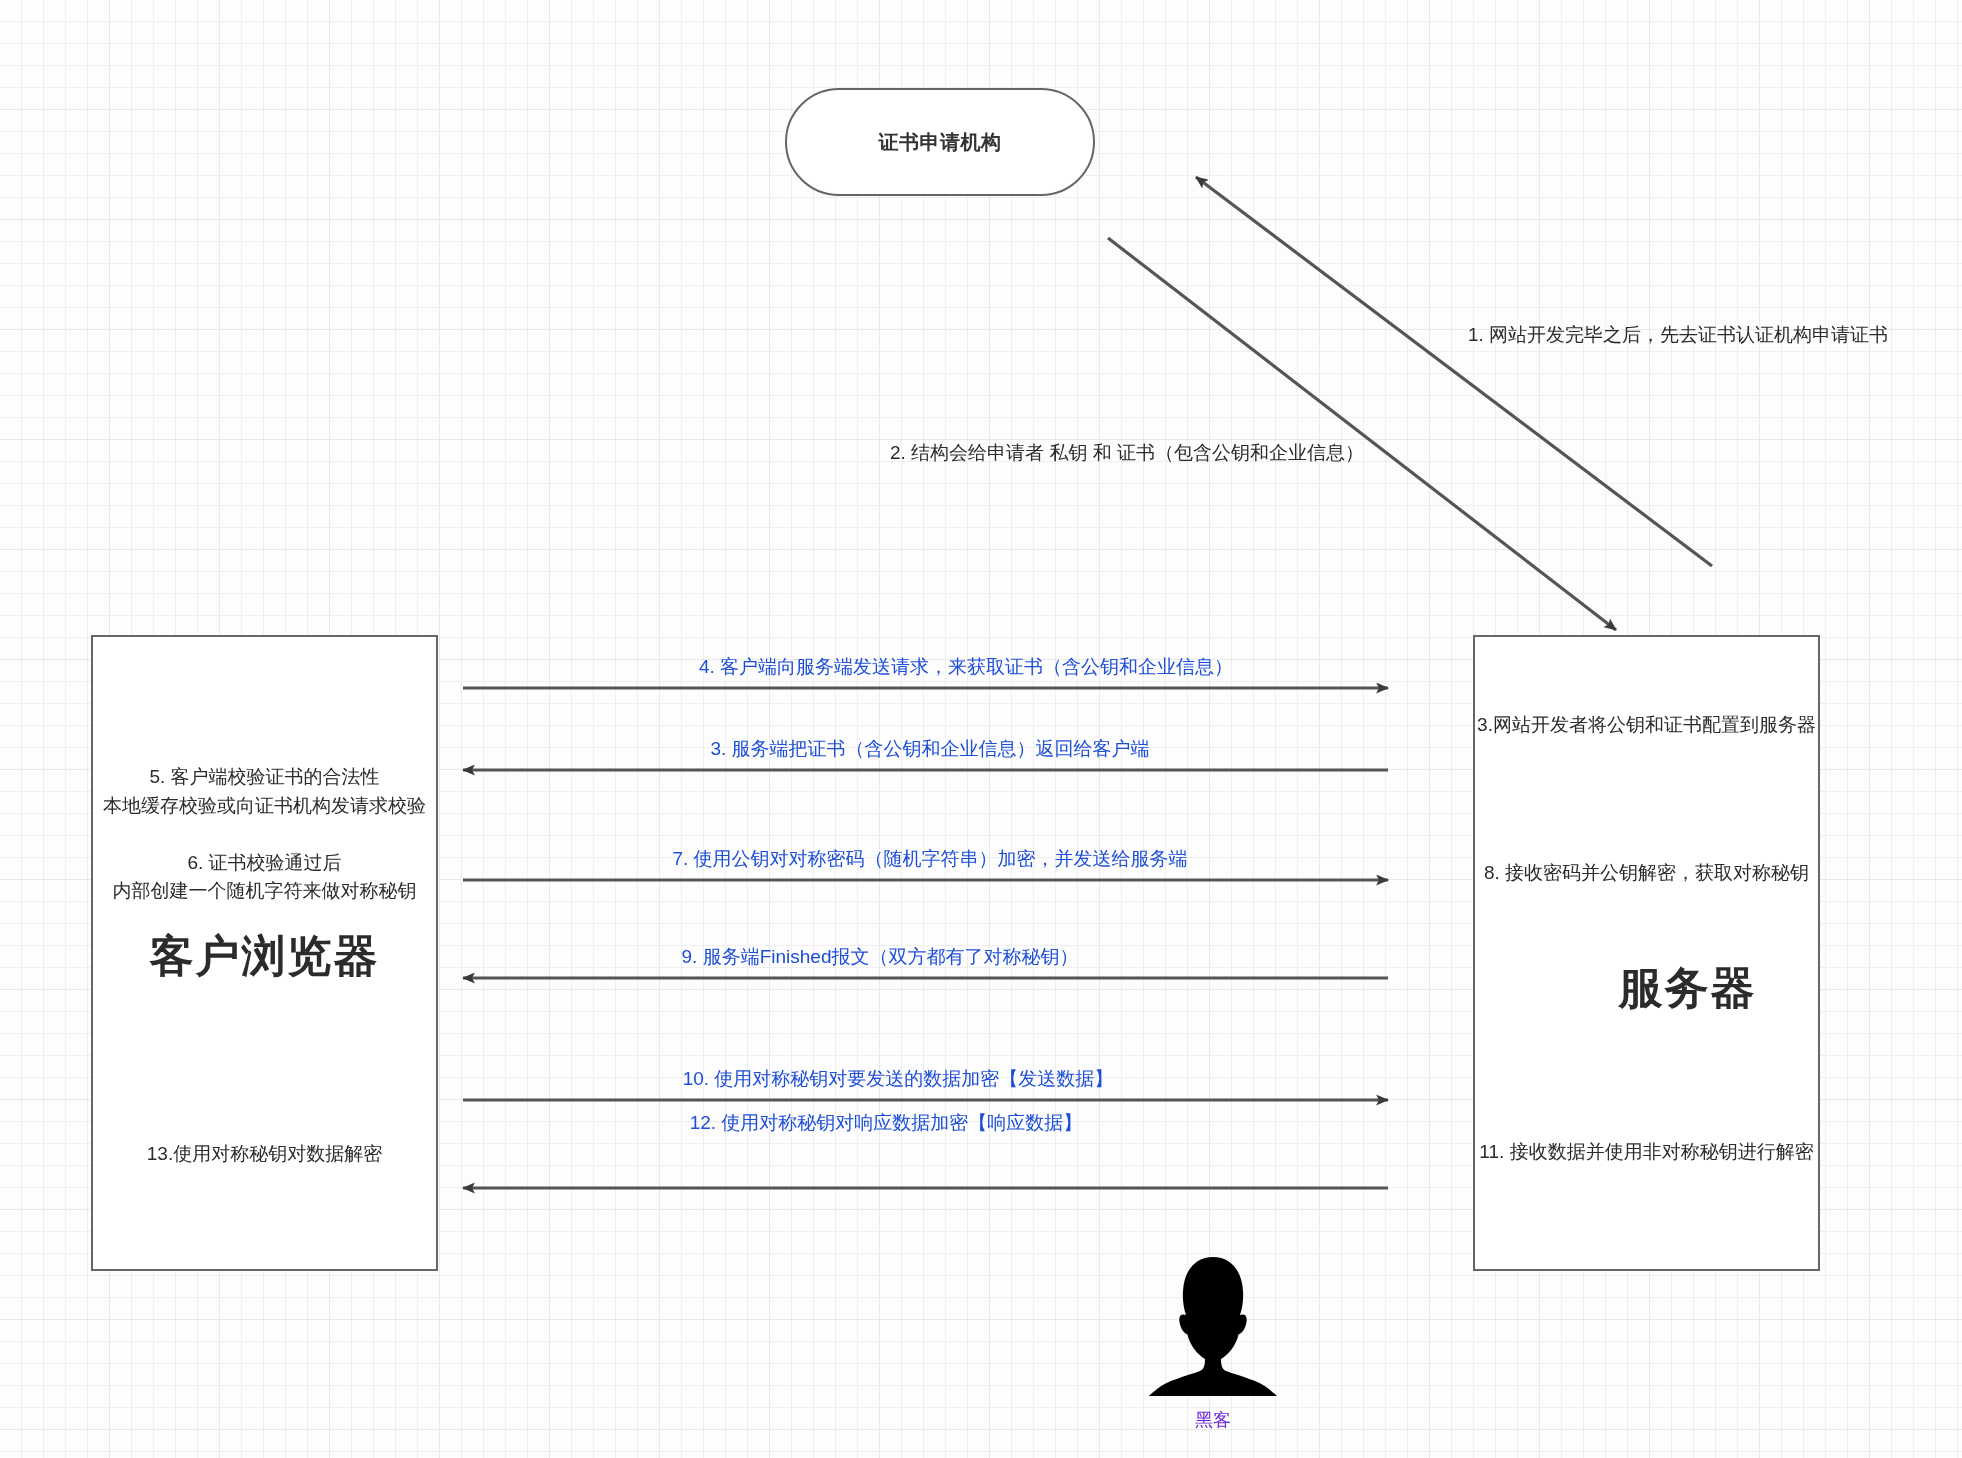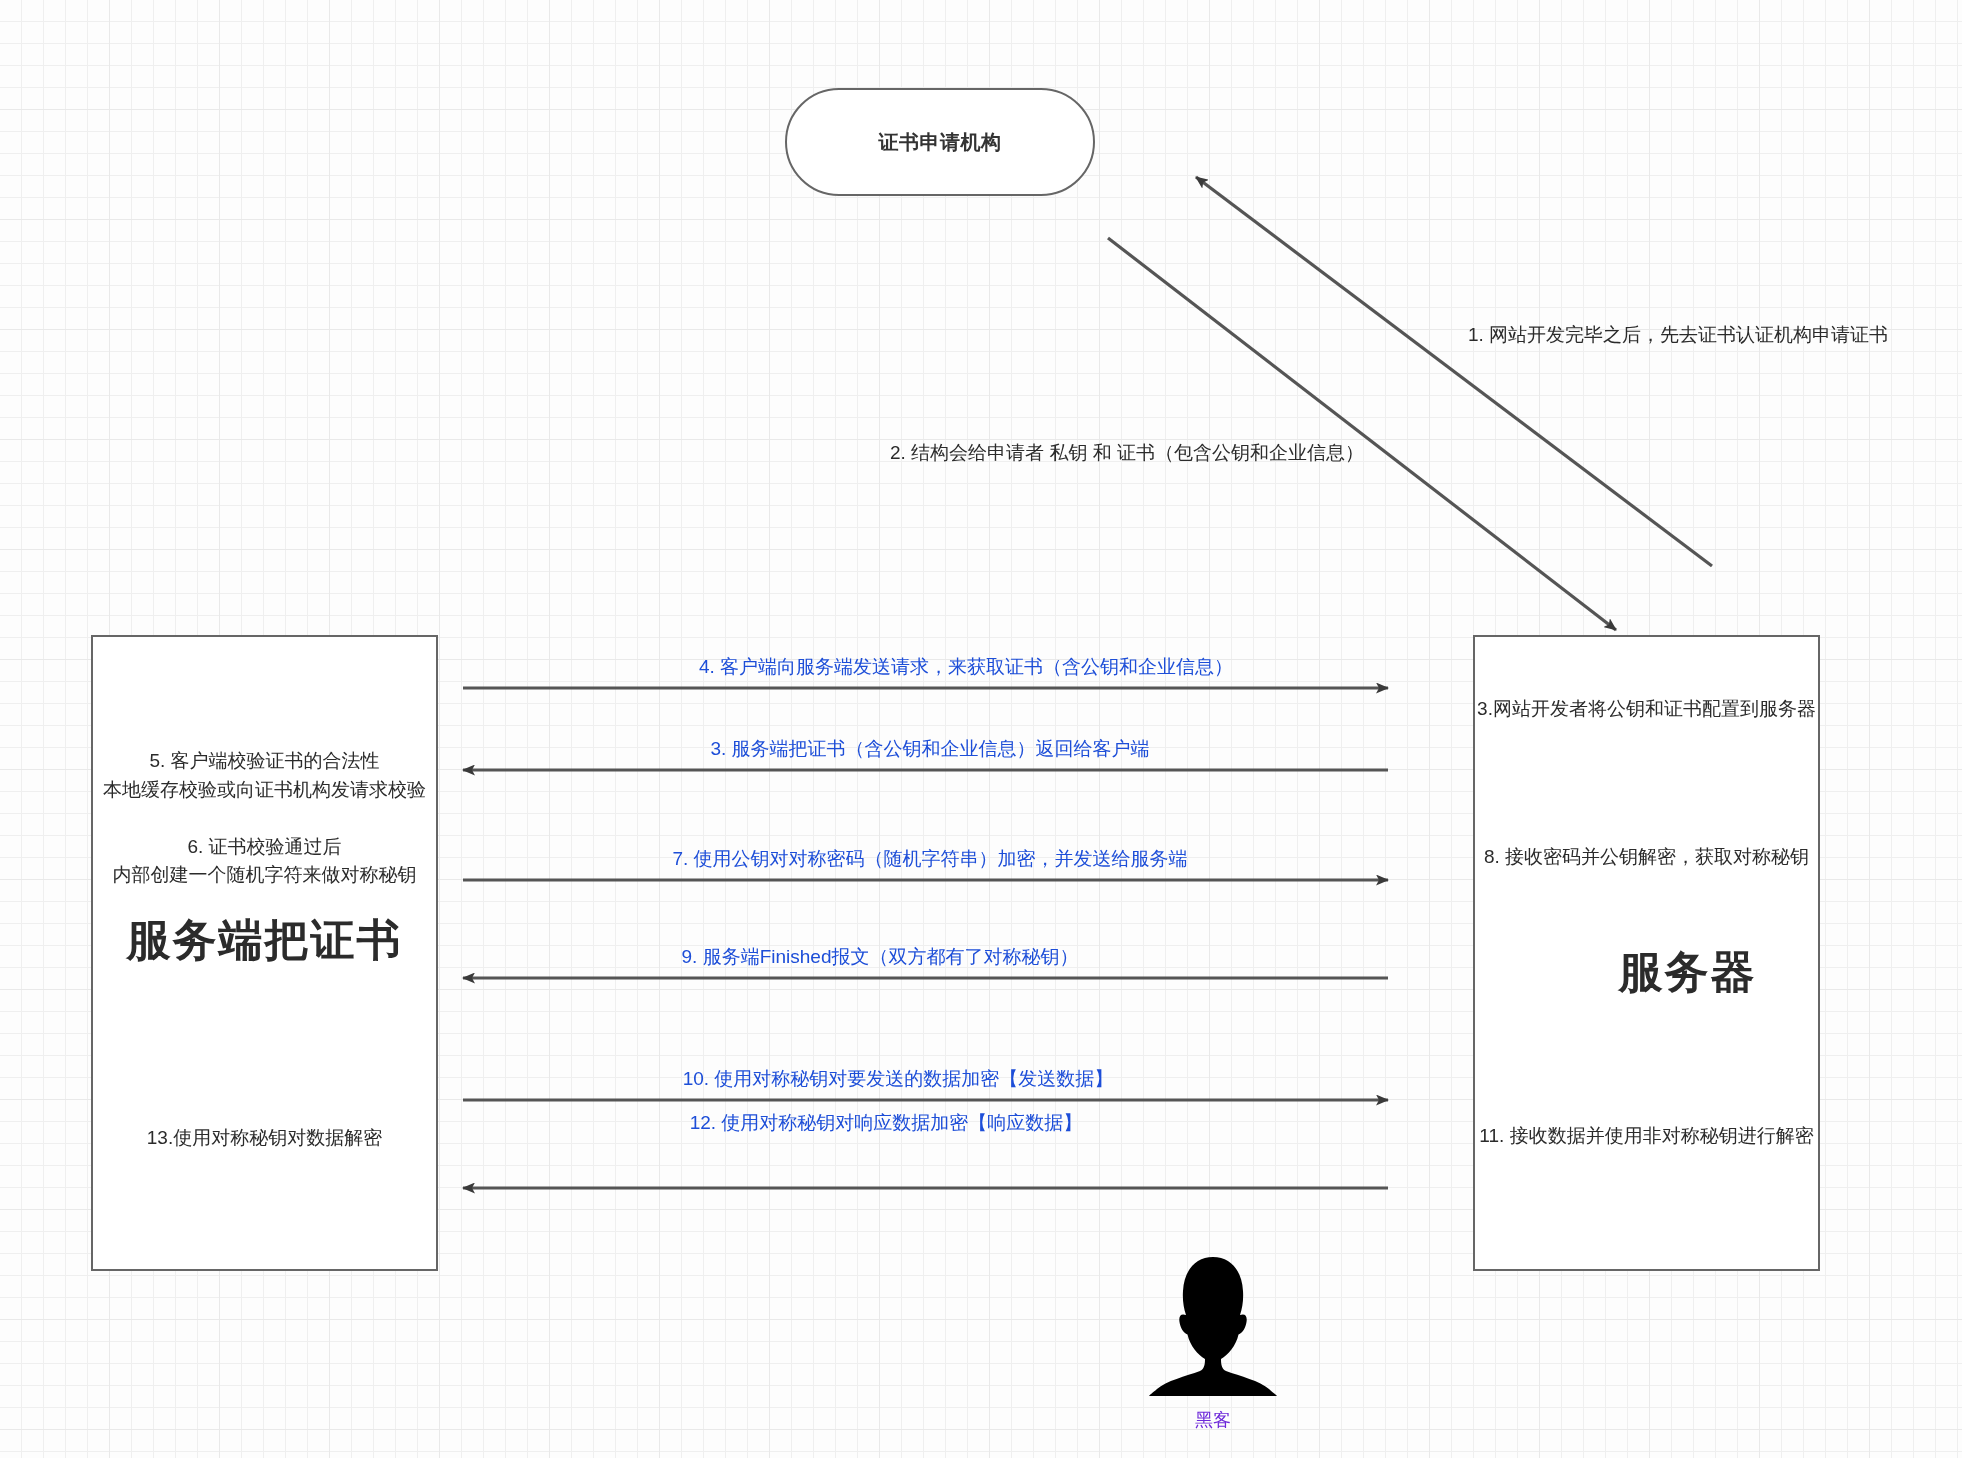--- a/index.html
+++ b/index.html
@@ -57,20 +57,21 @@
     width: 347px; height: 636px;
   }
   #server-node {
     left: 1473px; top: 635px;
     width: 347px; height: 636px;
   }
   .node-inner {
     position: relative;
     width: 100%;
     height: 100%;
+    margin-top: 16px;
   }
   .node-text {
     position: absolute;
     width: 100%;
     text-align: center;
     font-size: 19px;
     color: #2b2b2b;
     line-height: 1.5;
     white-space: pre-line;
   }
@@ -158,21 +159,21 @@
   <span id="ca-label">证书申请机构</span>
 </div>
 
 <div class="node" id="client-node">
   <div class="node-inner">
     <div class="node-text" id="client-step56">5. 客户端校验证书的合法性
 本地缓存校验或向证书机构发请求校验
 
 6. 证书校验通过后
 内部创建一个随机字符来做对称秘钥</div>
-    <div class="node-title" id="client-title">服务端把证书</div>
+    <div class="node-title" id="client-title">客户浏览器</div>
     <div class="node-text" id="client-step13">13.使用对称秘钥对数据解密</div>
   </div>
 </div>
 
 <div class="node" id="server-node">
   <div class="node-inner">
     <div class="node-text" id="server-step3">3.网站开发者将公钥和证书配置到服务器</div>
     <div class="node-text" id="server-step8">8. 接收密码并公钥解密，获取对称秘钥</div>
     <div class="node-title" id="server-title">服务器</div>
     <div class="node-text" id="server-step11">11. 接收数据并使用非对称秘钥进行解密</div>

